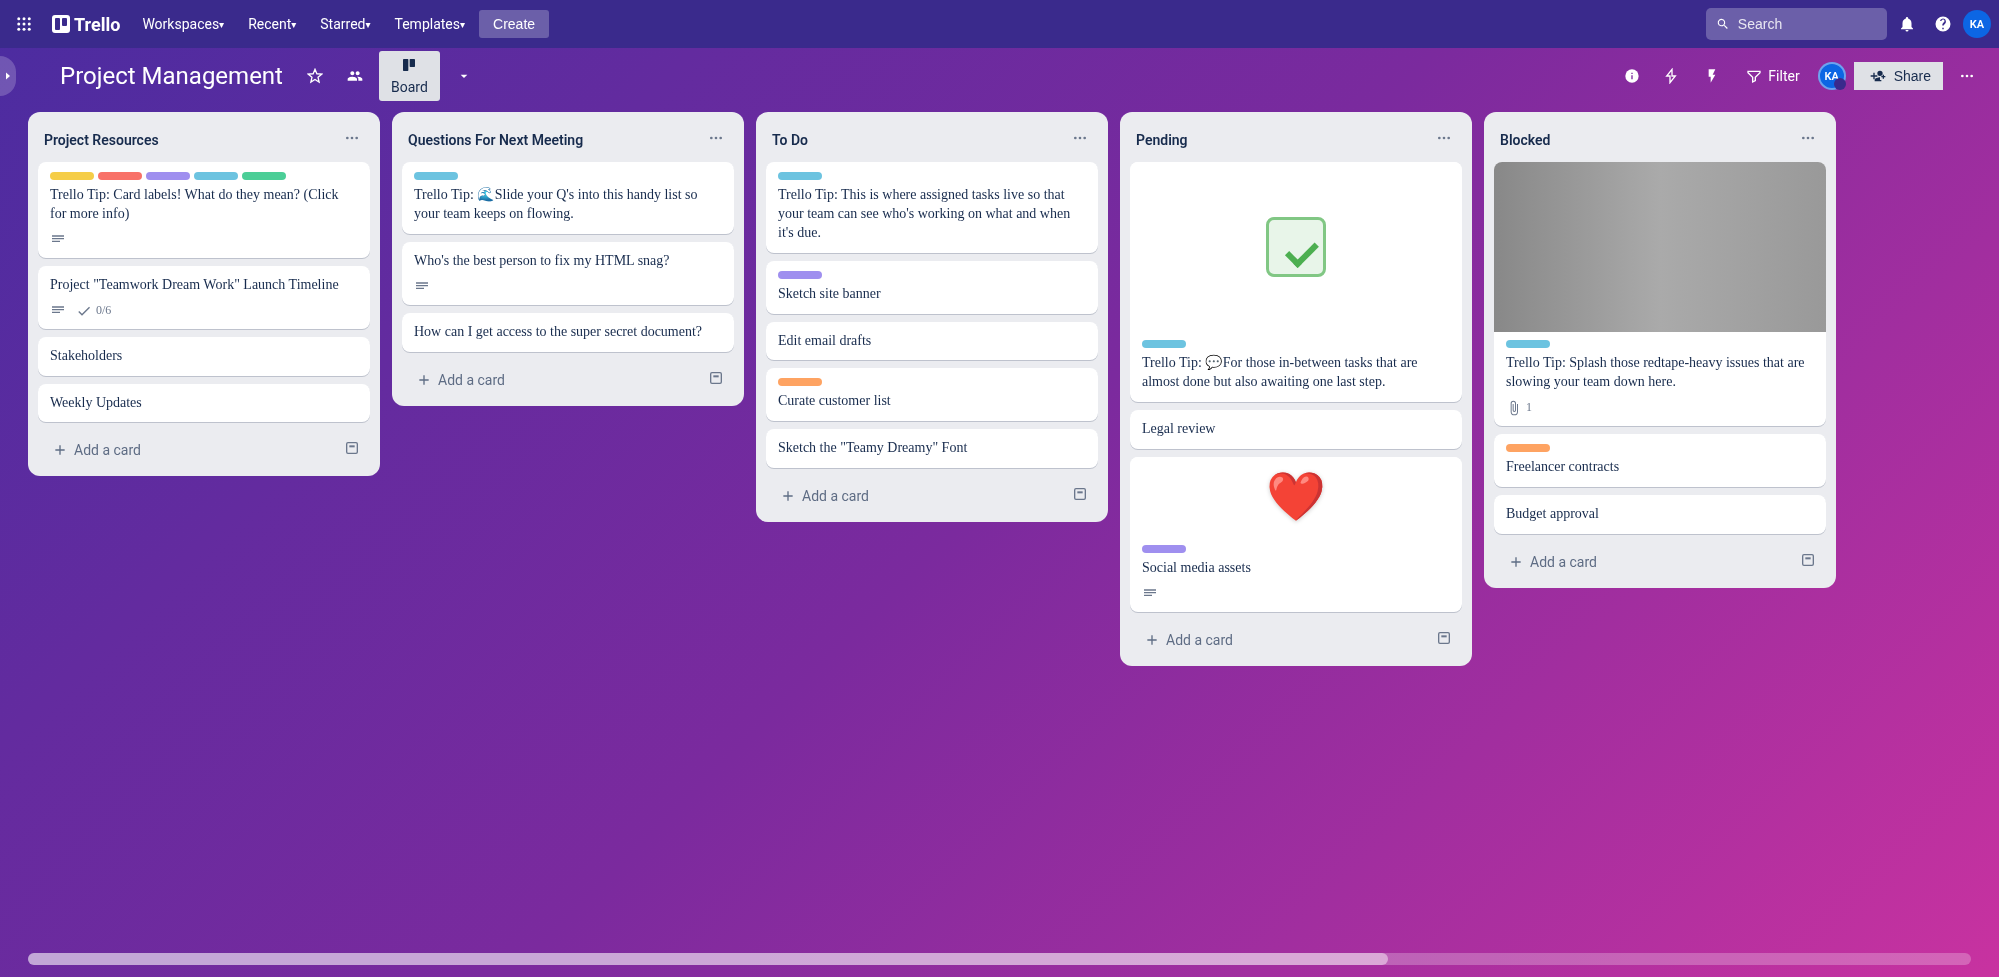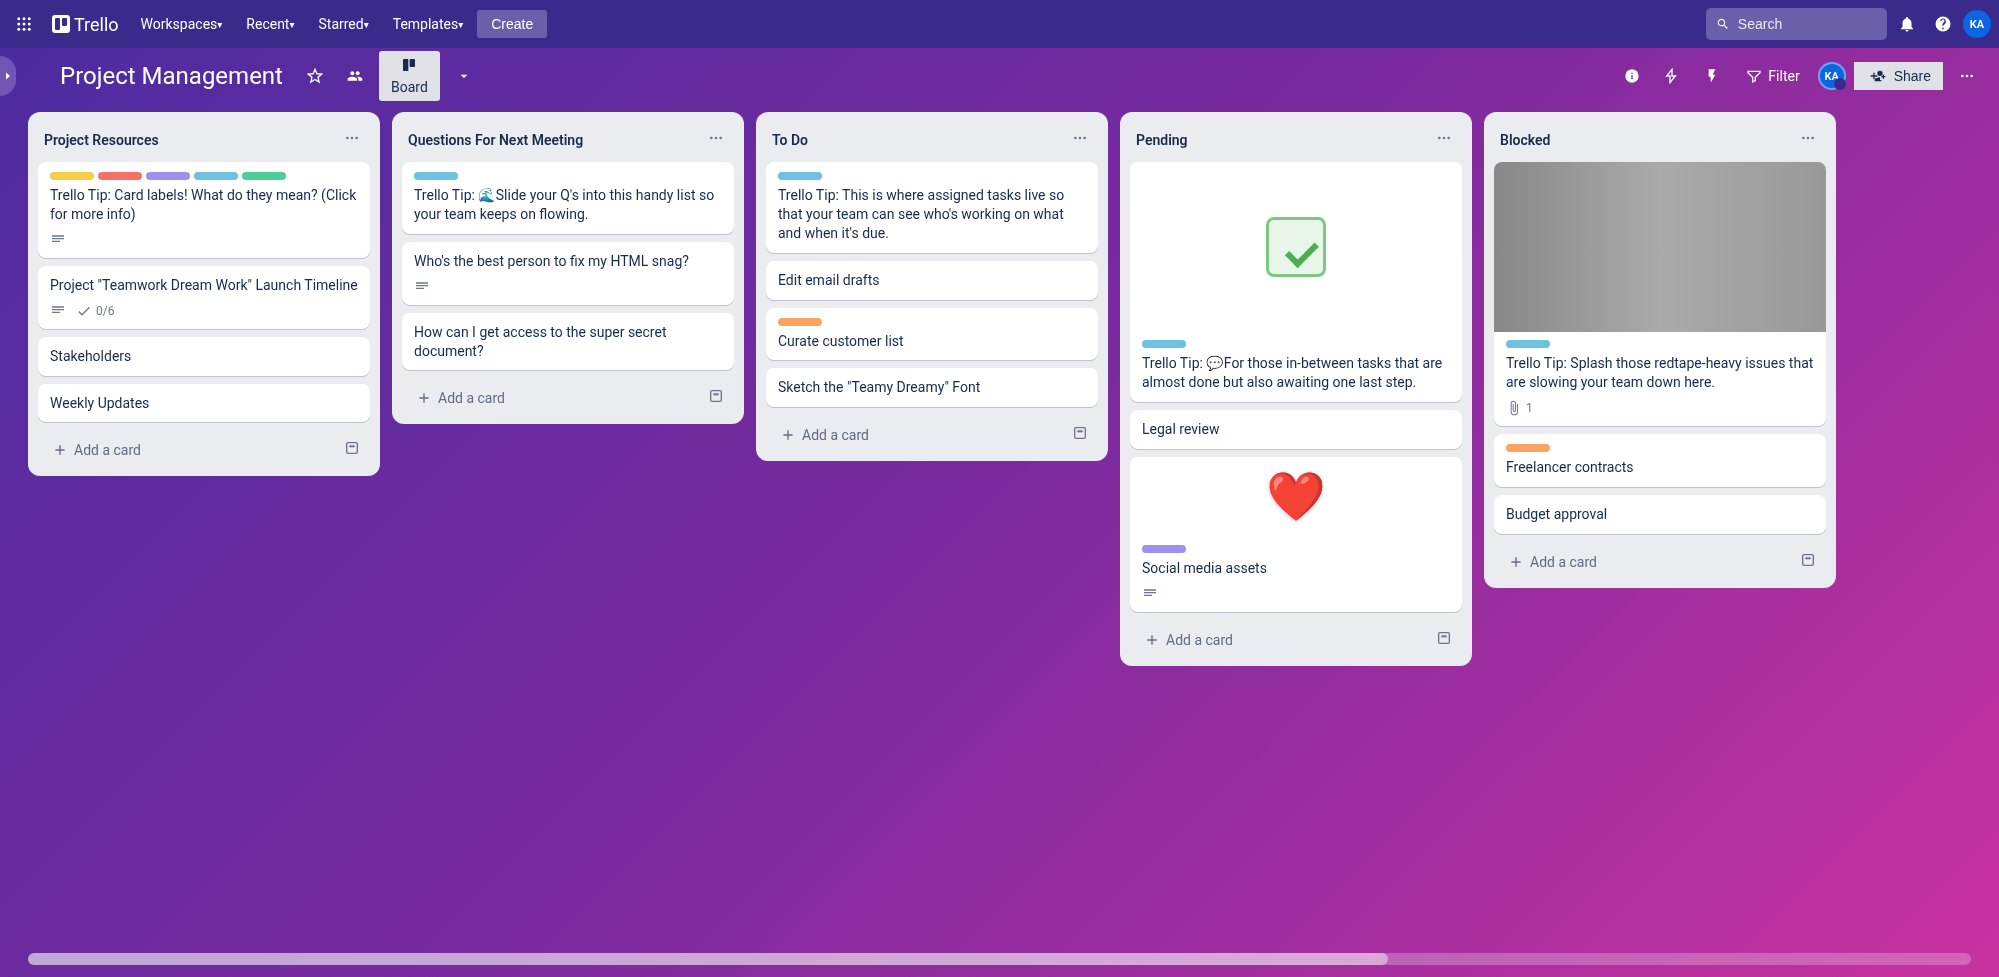--- a/index.html
+++ b/index.html
@@ -17,21 +17,21 @@
   padding: 0 8px;
   gap: 4px;
 }
 .apps-icon, .topbar-btn {
   width: 32px; height: 32px;
   display: flex; align-items: center; justify-content: center;
   border-radius: 3px;
   color: #fff;
   cursor: pointer;
 }
-.logo { display: flex; align-items: center; gap: 4px; padding: 0 8px; color: #fff; font-weight: 400; font-size: 18px; }
+.logo { display: flex; align-items: center; gap: 4px; padding: 0 8px; color: #fff; font-weight: 700; font-size: 18px; }
 .logo-img { width: 18px; height: 18px; background: #fff; border-radius: 3px; position: relative; }
 .logo-img::before { content:''; position:absolute; left:3px; top:3px; width:5px; height:12px; background:#3a2a8c; border-radius:1px;}
 .logo-img::after { content:''; position:absolute; right:3px; top:3px; width:5px; height:8px; background:#3a2a8c; border-radius:1px;}
 .nav-item {
   color: #fff; padding: 6px 10px; border-radius: 3px;
   display: flex; align-items: center; 
   font-size: 14px; cursor: pointer;
 }
 .chevron { font-size: 10px; }
 .create-btn {
@@ -119,20 +119,21 @@
   display: flex; align-items: center; justify-content: space-between;
   padding: 4px 6px 8px 6px;
 }
 .list-title { font-size: 14px; font-weight: 600; color: #172b4d; }
 .list-menu { color: #6b778c; cursor: pointer; padding: 4px; border-radius: 4px; }
 .card {
   background: #fff; border-radius: 8px;
   box-shadow: 0 1px 0 rgba(9,30,66,0.2);
   padding: 10px 12px; margin-bottom: 8px;
   cursor: pointer;
+  font-family: Liberation Serif, serif;
 }
 .labels { display: flex; gap: 4px; margin-bottom: 6px; flex-wrap: wrap;}
 .label { width: 44px; height: 8px; border-radius: 4px; }
 .label.yellow { background: #f5cd47; }
 .label.red { background: #f87168; }
 .label.purple { background: #9f8fef; }
 .label.sky { background: #6cc3e0; }
 .label.green { background: #4bce97; }
 .label.orange { background: #fea362; }
 .card-text { font-size: 14px; color: #172b4d; line-height: 1.35; }
@@ -407,20 +408,26 @@
             <circle cx="19" cy="12" r="2"></circle>
           </svg></span>
       </div>
       <div class="card">
         <div class="labels">
           <span class="label sky"></span>
         </div>
         <div class="card-text">Trello Tip: This is where assigned tasks live so that your team can see who's working on what and when it's due.</div>
       </div>
       <div class="card">
+        <div class="labels">
+          <span class="label purple"></span>
+        </div>
+        <div class="card-text">Sketch site banner</div>
+      </div>
+      <div class="card">
         <div class="card-text">Edit email drafts</div>
       </div>
       <div class="card">
         <div class="labels">
           <span class="label orange"></span>
         </div>
         <div class="card-text">Curate customer list</div>
       </div>
       <div class="card">
         <div class="card-text">Sketch the "Teamy Dreamy" Font</div>

